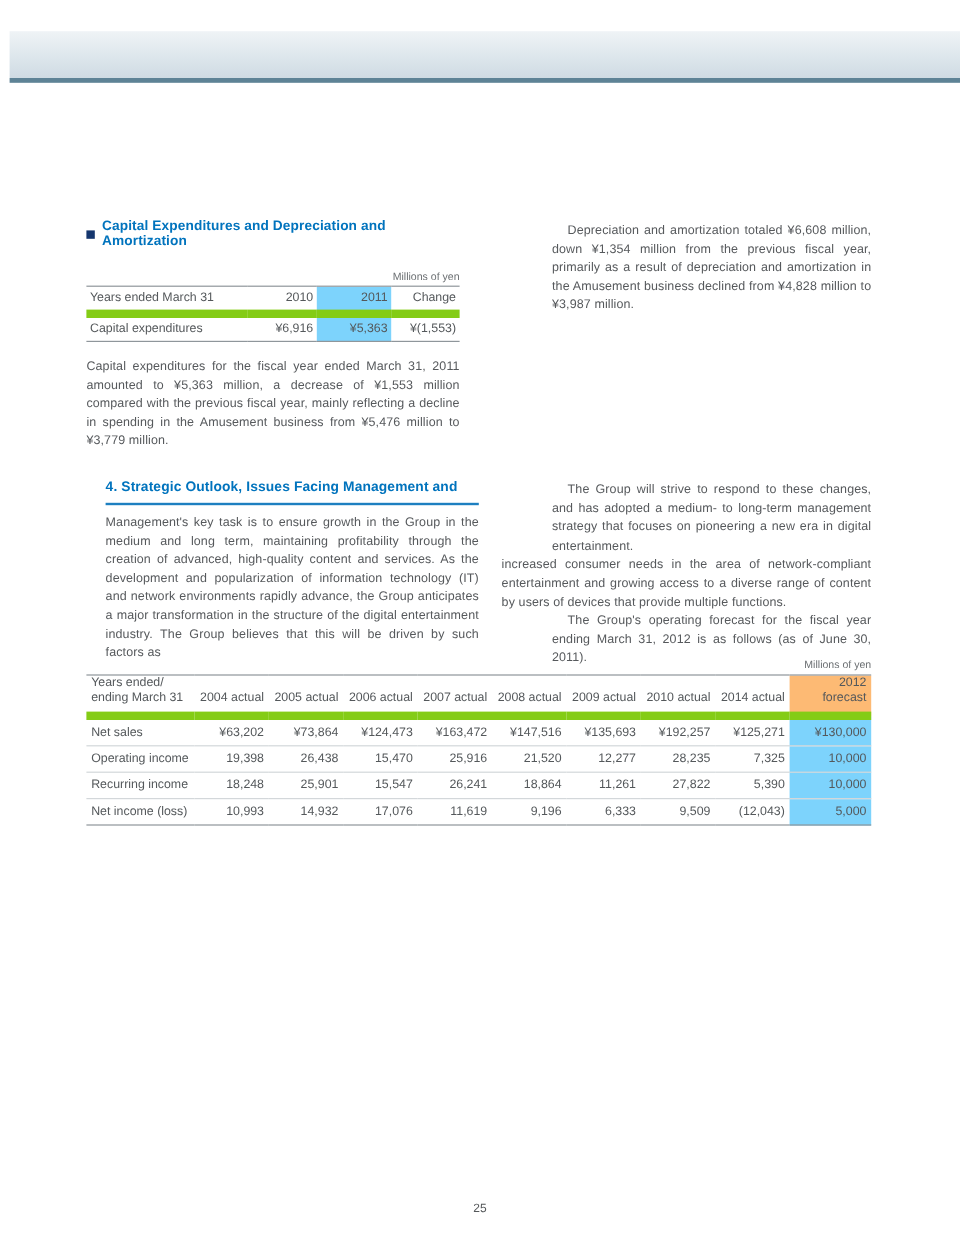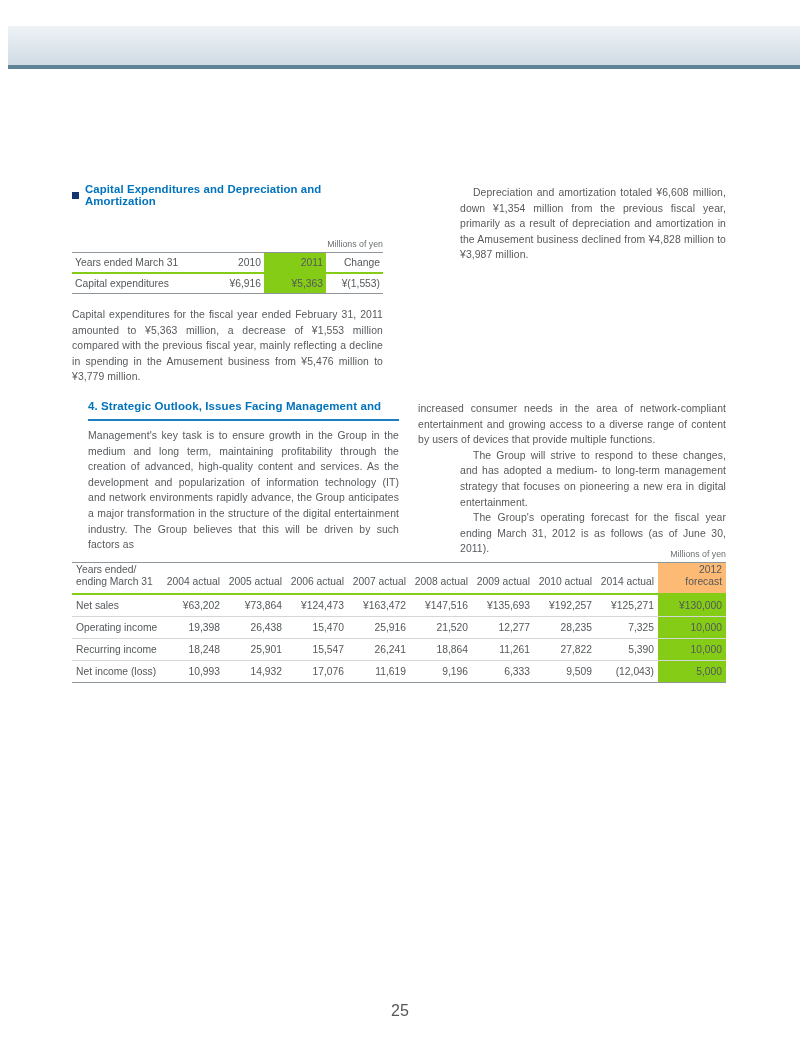--- a/index.html
+++ b/index.html
@@ -14,26 +14,26 @@
     border-bottom:4px solid #5e8396;
   }
   .col { position:absolute; }
   #capex-left   { top:183px; left:72px;  width:311px; }
   #capex-right  { top:185px; left:418px; width:308px; }
   #outlook-left { top:399px; left:88px;  width:311px; }
   #outlook-right{ top:401px; left:418px; width:308px; }
   #forecast-block { top:549px; left:72px; width:654px; }
   #page-number {
     position:absolute; top:1002px; left:0; width:800px; text-align:center;
-    font-size:16px; color:#55585a;
+    font-size:10px; color:#55585a;
   }
   .blue-heading {
     display:flex; align-items:center; gap:6px;
     color:#0073bd; font-size:11.4px; font-weight:bold;
-    margin-bottom:32px; letter-spacing:0.1px;
+    margin-bottom:18px; letter-spacing:0.1px;
   }
   .bullet { width:7px; height:7px; background:#14366e; flex:0 0 auto; }
   .outlook-heading {
     color:#0073bd; font-size:11.5px; font-weight:bold; line-height:14px;
     border-bottom:2px solid #1d7fc0; padding-bottom:6px; margin-bottom:7px;
     letter-spacing:0.1px;
   }
   .outlook-heading .line2 { display:block; padding-left:13px; }
   .body {
     font-size:10.4px; line-height:15.6px; color:#56595c;
@@ -44,26 +44,26 @@
     text-align:right; font-size:8.8px; color:#6b6f72; margin-bottom:3px;
   }
   table.data-table {
     width:100%; border-collapse:collapse; table-layout:fixed;
     font-size:10.3px; color:#54585b;
   }
   table.data-table th { font-weight:normal; }
   .capex-table th, .capex-table td { padding:4px 3px; }
   .forecast-table th { padding:1px 4px 5px; vertical-align:bottom; line-height:12px; }
   .forecast-table td { padding:5px 4px;margin-top:41px; }
-  table.data-table thead th { border-top:1px solid #8f969b; border-bottom:2px solid #84cc16; }
+  table.data-table thead th { border-top:1px solid #8f969b; border-bottom:7px solid #84cc16; }
   table.data-table tbody td { border-bottom:1px solid #d3d7da; }
   table.data-table tbody tr:last-child td { border-bottom:1px solid #8f969b; }
   .lbl { text-align:left; }
   .num { text-align:right; }
-  .hl { background:#84cc16; }
+  .hl { background:#7dd3fc; }
   .hl-head { background:#fdba74; }
   .prewrap { white-space:pre-line; }
   .capex-paragraph { margin-top:13px; }
   .forecast-table { margin-top:1px; }
   #outlook-right .body + .body { margin-top:0; }
 </style>
 </head>
 <body>
 
 <div class="page">
@@ -93,37 +93,37 @@
       </thead>
       <tbody>
         <tr>
           <td class="lbl">Capital expenditures</td>
           <td class="num">¥6,916</td>
           <td class="num hl">¥5,363</td>
           <td class="num">¥(1,553)</td>
         </tr>
       </tbody>
     </table>
-    <p class="body capex-paragraph">Capital expenditures for the fiscal year ended February 31, 2011 amounted to ¥5,363 million, a decrease of ¥1,553 million compared with the previous fiscal year, mainly reflecting a decline in spending in the Amusement business from ¥5,476 million to ¥3,779 million.</p>
+    <p class="body capex-paragraph">Capital expenditures for the fiscal year ended March 31, 2011 amounted to ¥5,363 million, a decrease of ¥1,553 million compared with the previous fiscal year, mainly reflecting a decline in spending in the Amusement business from ¥5,476 million to ¥3,779 million.</p>
   </div>
 
   <div class="col" id="capex-right">
     <p class="body indent">Depreciation and amortization totaled ¥6,608 million, down ¥1,354 million from the previous fiscal year, primarily as a result of depreciation and amortization in the Amusement business declined from ¥4,828 million to ¥3,987 million.</p>
   </div>
 
   <div class="col" id="outlook-left">
     <div class="outlook-heading">
       <span class="line1">4. Strategic Outlook, Issues Facing Management and</span>
     </div>
     <p class="body">Management's key task is to ensure growth in the Group in the medium and long term, maintaining profitability through the creation of advanced, high-quality content and services. As the development and popularization of information technology (IT) and network environments rapidly advance, the Group anticipates a major transformation in the structure of the digital entertainment industry. The Group believes that this will be driven by such factors as</p>
   </div>
 
   <div class="col" id="outlook-right">
+    <p class="body indent">The Group will strive to respond to these changes, and has adopted a medium- to long-term management strategy that focuses on pioneering a new era in digital entertainment.</p>
     <p class="body">increased consumer needs in the area of network-compliant entertainment and growing access to a diverse range of content by users of devices that provide multiple functions.</p>
-    <p class="body indent">The Group will strive to respond to these changes, and has adopted a medium- to long-term management strategy that focuses on pioneering a new era in digital entertainment.</p>
     <p class="body indent">The Group's operating forecast for the fiscal year ending March 31, 2012 is as follows (as of June 30, 2011).</p>
   </div>
 
   <div class="col" id="forecast-block">
     <div class="units">Millions of yen</div>
     <table class="data-table forecast-table">
       <colgroup>
         <col style="width:90px">
         <col style="width:62px">
           <col style="width:62px">

